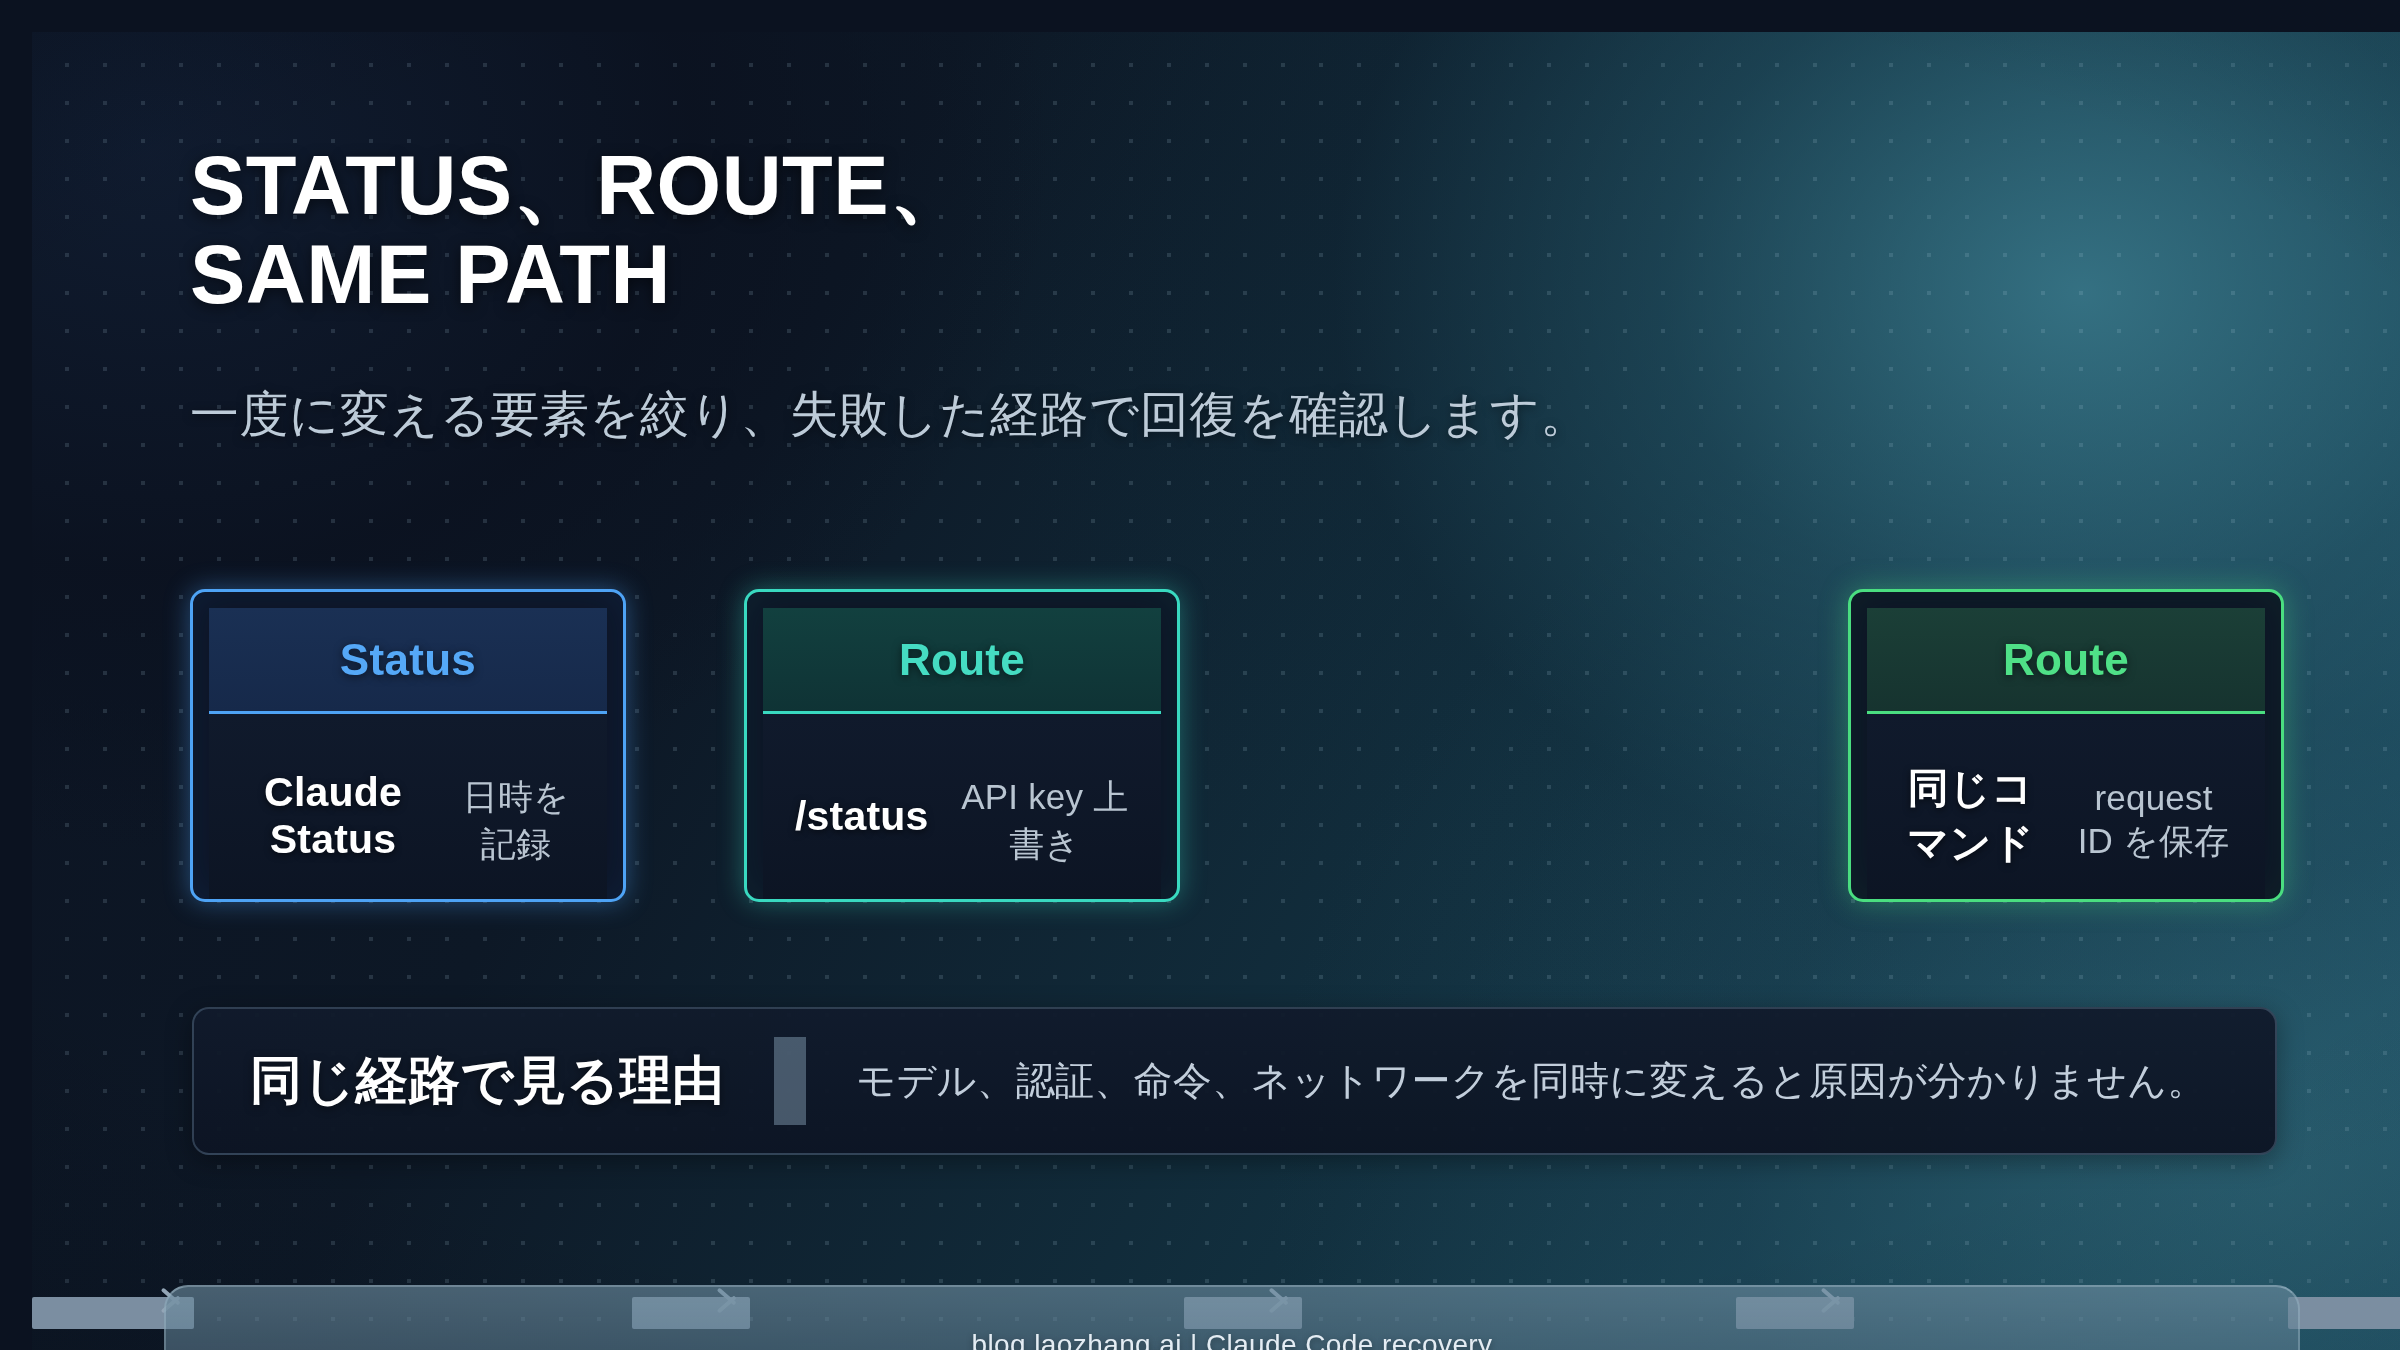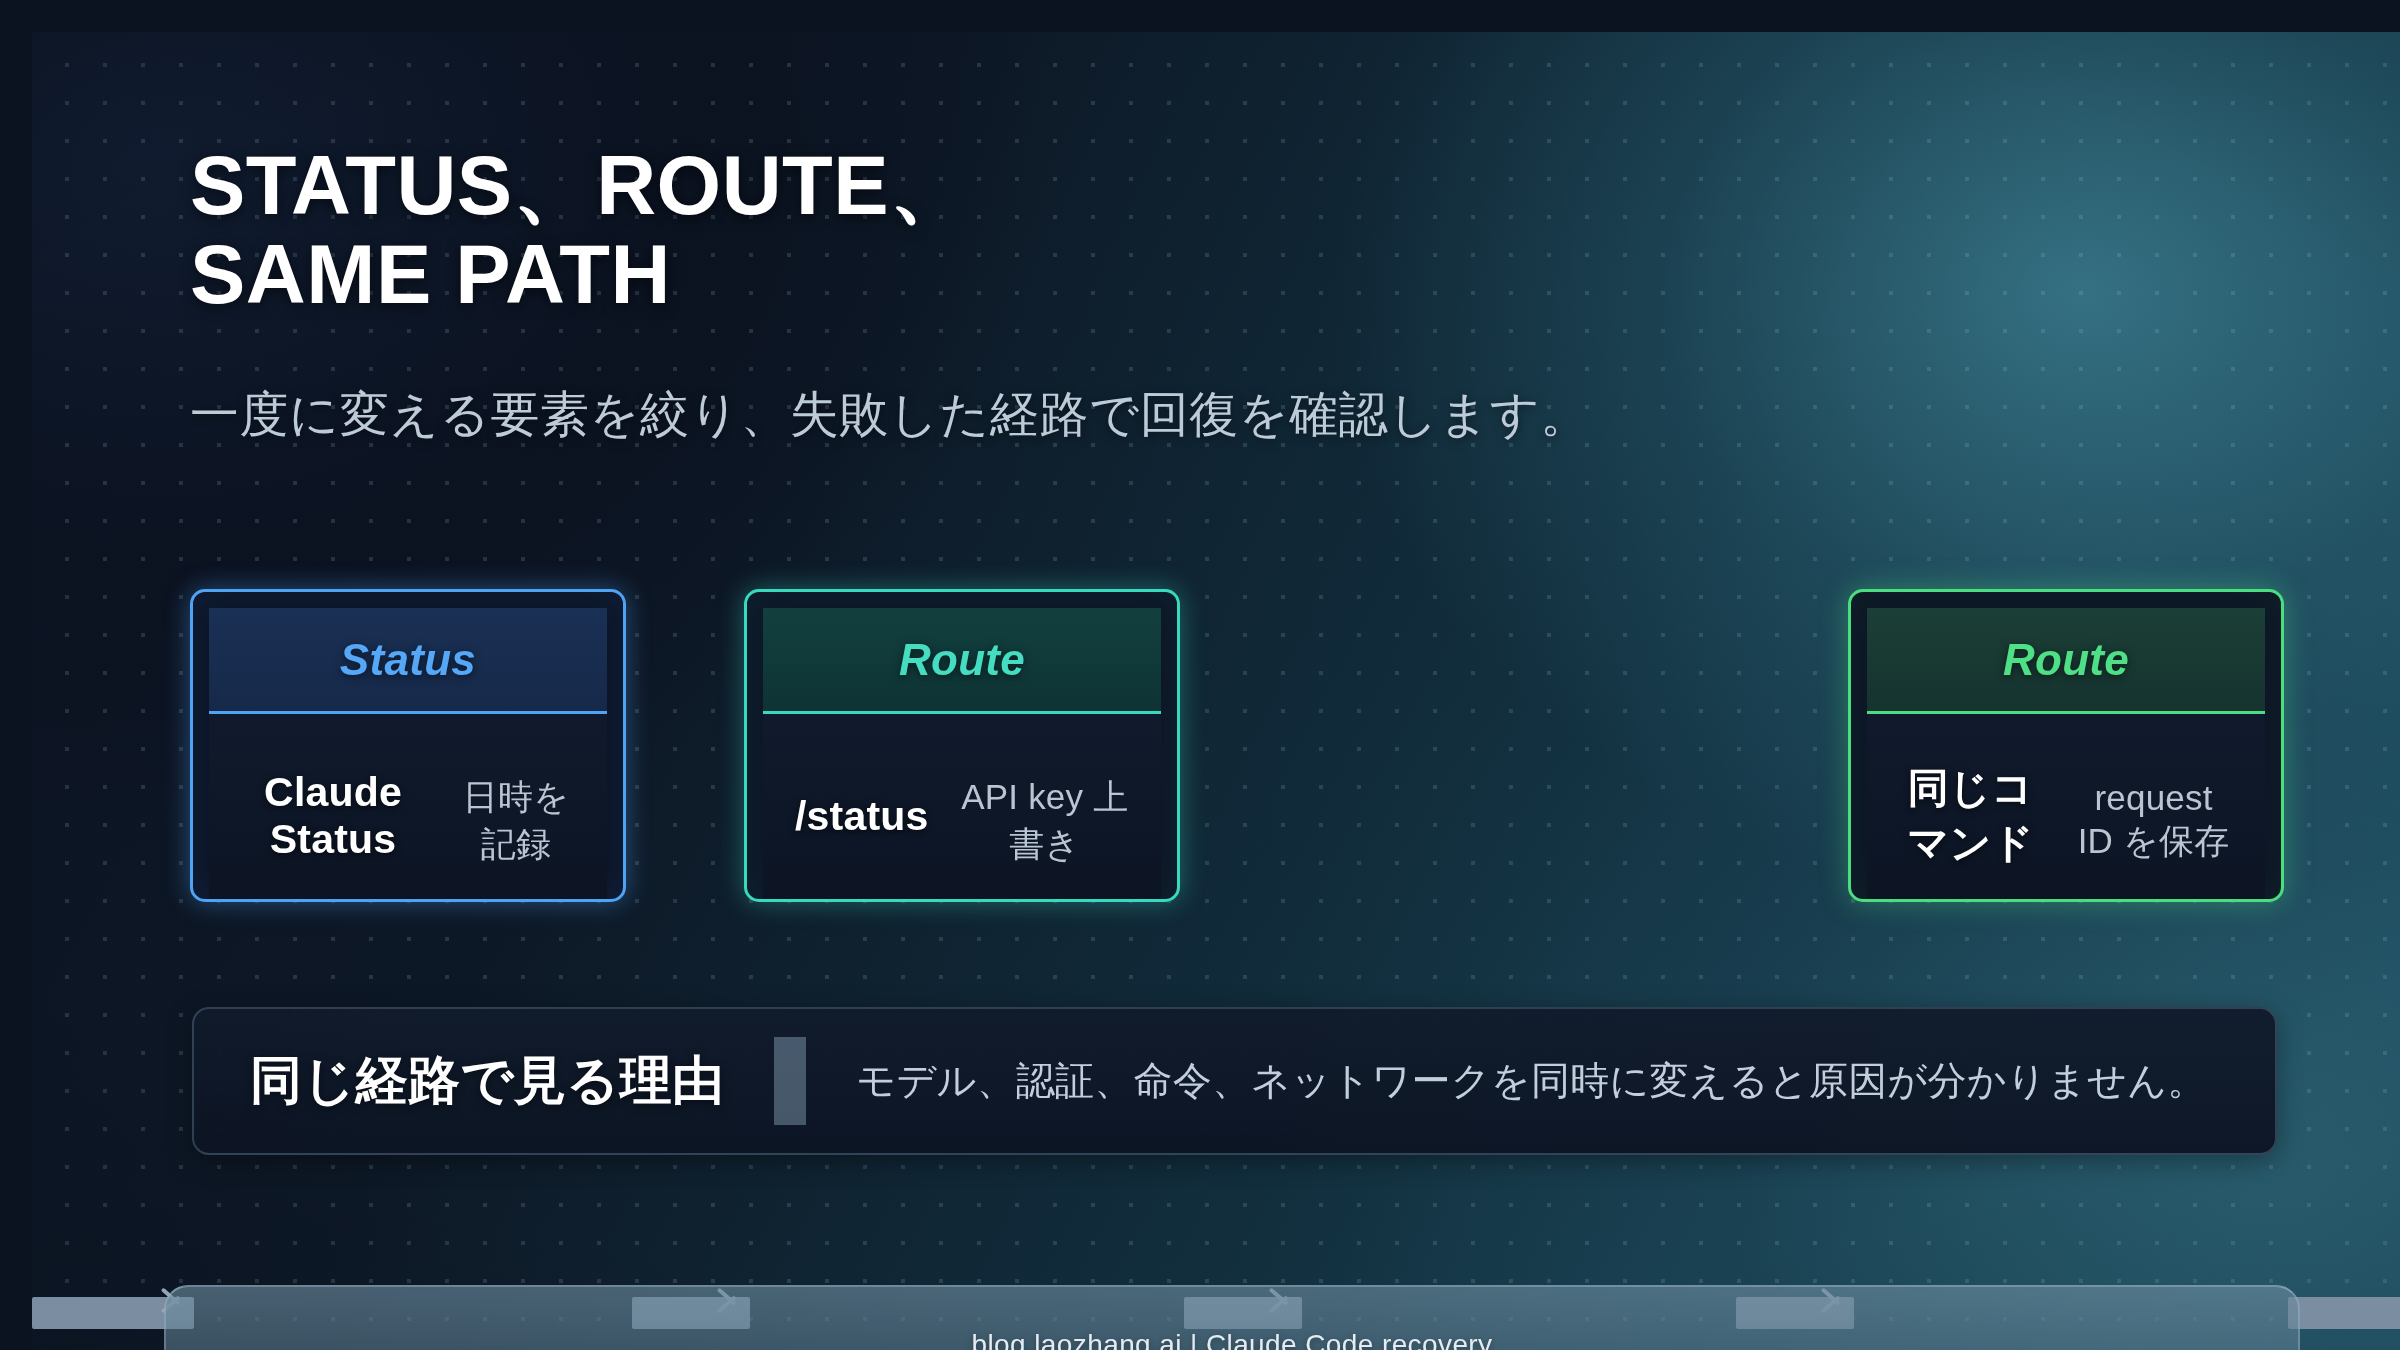--- a/index.html
+++ b/index.html
@@ -79,21 +79,20 @@
     background:#0d1526;
   }
   .card-head {
     height:106px;
     display:flex; align-items:center; justify-content:center;
     border-bottom:3px solid;
   }
   .card-head-label {
     font-size:44px; font-weight:bold; letter-spacing:0.3px;
     text-shadow:0 2px 8px rgba(0,0,0,0.55);
-    font-style:italic;
   }
   .card-body {
     height:204px;
     background:linear-gradient(180deg,#101a2c 0%, #0c1423 100%);
     display:flex; flex-direction:row; align-items:center; justify-content:center;
     padding:0 16px;
   }
   .card-main {
     font-size:41px; font-weight:bold; color:#ffffff;
     letter-spacing:0.2px; text-align:center;

